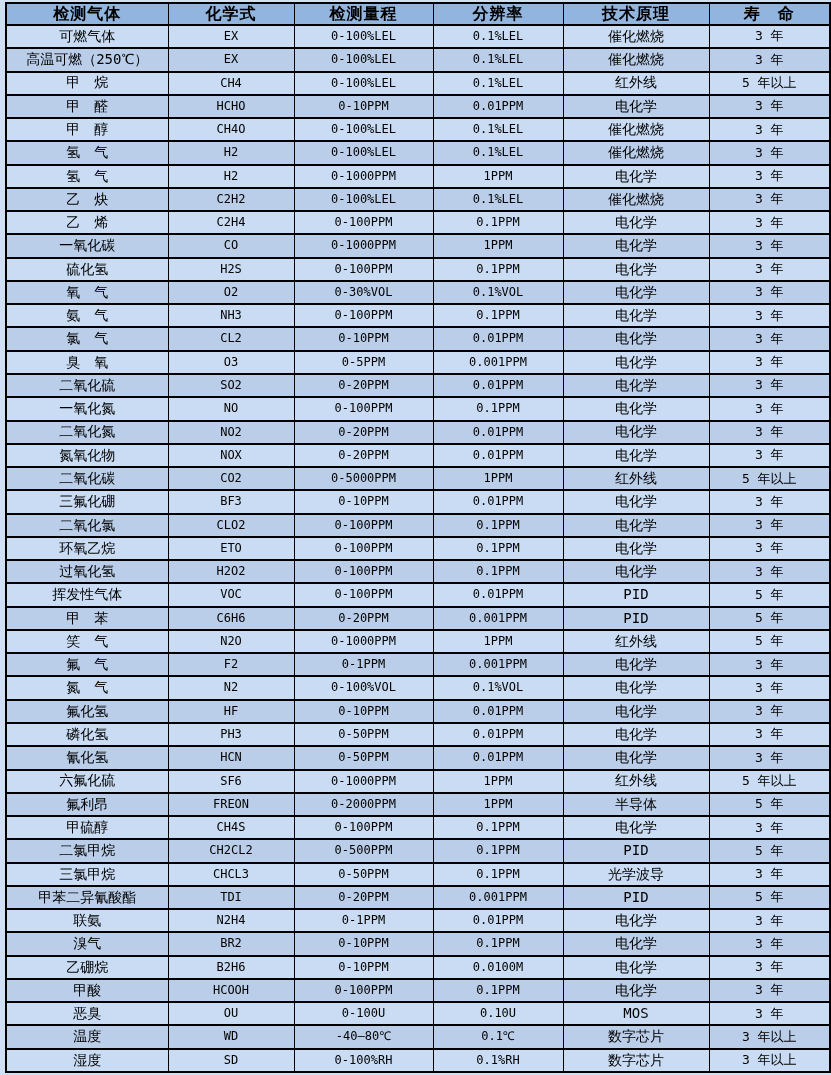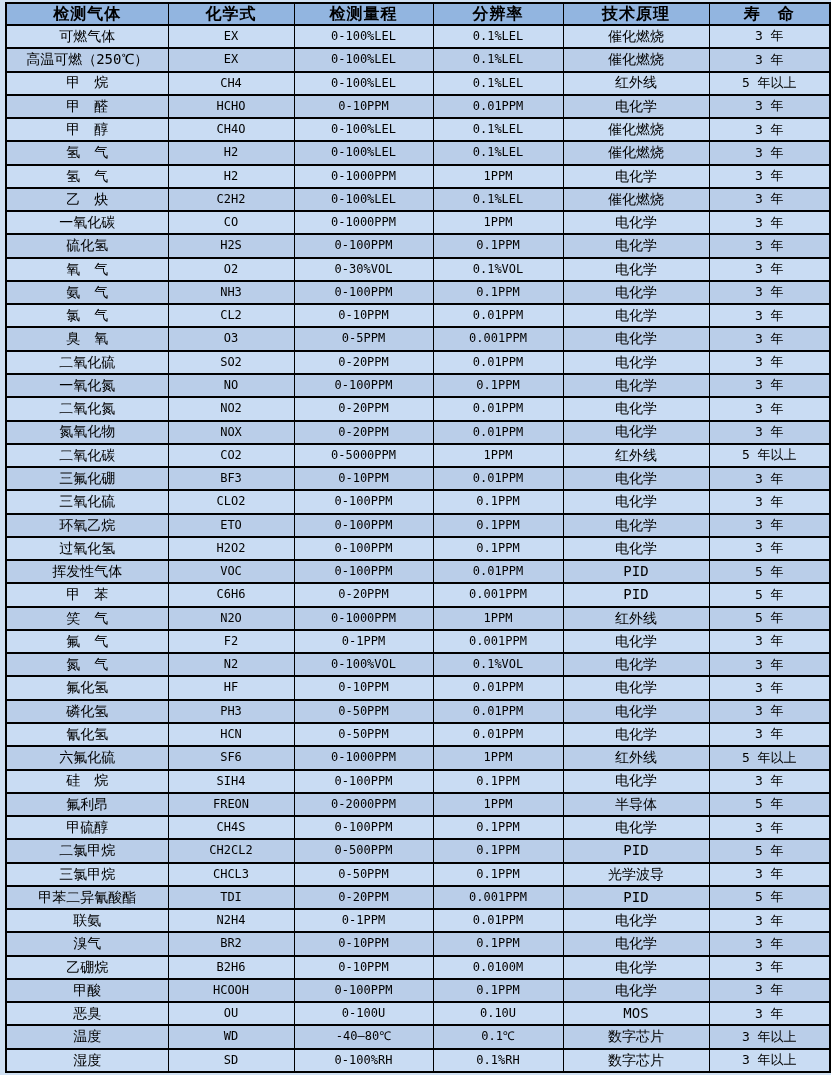--- a/index.html
+++ b/index.html
@@ -133,20 +133,28 @@
       </tr>
       <tr>
         <td class="col-gas">乙　炔</td>
         <td class="col-formula">C2H2</td>
         <td class="col-range">0-100%LEL</td>
         <td class="col-resolution">0.1%LEL</td>
         <td class="col-principle">催化燃烧</td>
         <td class="col-life">3 年</td>
       </tr>
       <tr>
+        <td class="col-gas">乙　烯</td>
+        <td class="col-formula">C2H4</td>
+        <td class="col-range">0-100PPM</td>
+        <td class="col-resolution">0.1PPM</td>
+        <td class="col-principle">电化学</td>
+        <td class="col-life">3 年</td>
+      </tr>
+      <tr>
         <td class="col-gas">一氧化碳</td>
         <td class="col-formula">CO</td>
         <td class="col-range">0-1000PPM</td>
         <td class="col-resolution">1PPM</td>
         <td class="col-principle">电化学</td>
         <td class="col-life">3 年</td>
       </tr>
       <tr>
         <td class="col-gas">硫化氢</td>
         <td class="col-formula">H2S</td>
@@ -229,21 +237,21 @@
       </tr>
       <tr>
         <td class="col-gas">三氟化硼</td>
         <td class="col-formula">BF3</td>
         <td class="col-range">0-10PPM</td>
         <td class="col-resolution">0.01PPM</td>
         <td class="col-principle">电化学</td>
         <td class="col-life">3 年</td>
       </tr>
       <tr>
-        <td class="col-gas">三氧化硫</td>
+        <td class="col-gas">二氧化氯</td>
         <td class="col-formula">CLO2</td>
         <td class="col-range">0-100PPM</td>
         <td class="col-resolution">0.1PPM</td>
         <td class="col-principle">电化学</td>
         <td class="col-life">3 年</td>
       </tr>
       <tr>
         <td class="col-gas">环氧乙烷</td>
         <td class="col-formula">ETO</td>
         <td class="col-range">0-100PPM</td>
@@ -323,28 +331,20 @@
         <td class="col-principle">电化学</td>
         <td class="col-life">3 年</td>
       </tr>
       <tr>
         <td class="col-gas">六氟化硫</td>
         <td class="col-formula">SF6</td>
         <td class="col-range">0-1000PPM</td>
         <td class="col-resolution">1PPM</td>
         <td class="col-principle">红外线</td>
         <td class="col-life">5 年以上</td>
-      </tr>
-      <tr>
-        <td class="col-gas">硅　烷</td>
-        <td class="col-formula">SIH4</td>
-        <td class="col-range">0-100PPM</td>
-        <td class="col-resolution">0.1PPM</td>
-        <td class="col-principle">电化学</td>
-        <td class="col-life">3 年</td>
       </tr>
       <tr>
         <td class="col-gas">氟利昂</td>
         <td class="col-formula">FREON</td>
         <td class="col-range">0-2000PPM</td>
         <td class="col-resolution">1PPM</td>
         <td class="col-principle">半导体</td>
         <td class="col-life">5 年</td>
       </tr>
       <tr>

